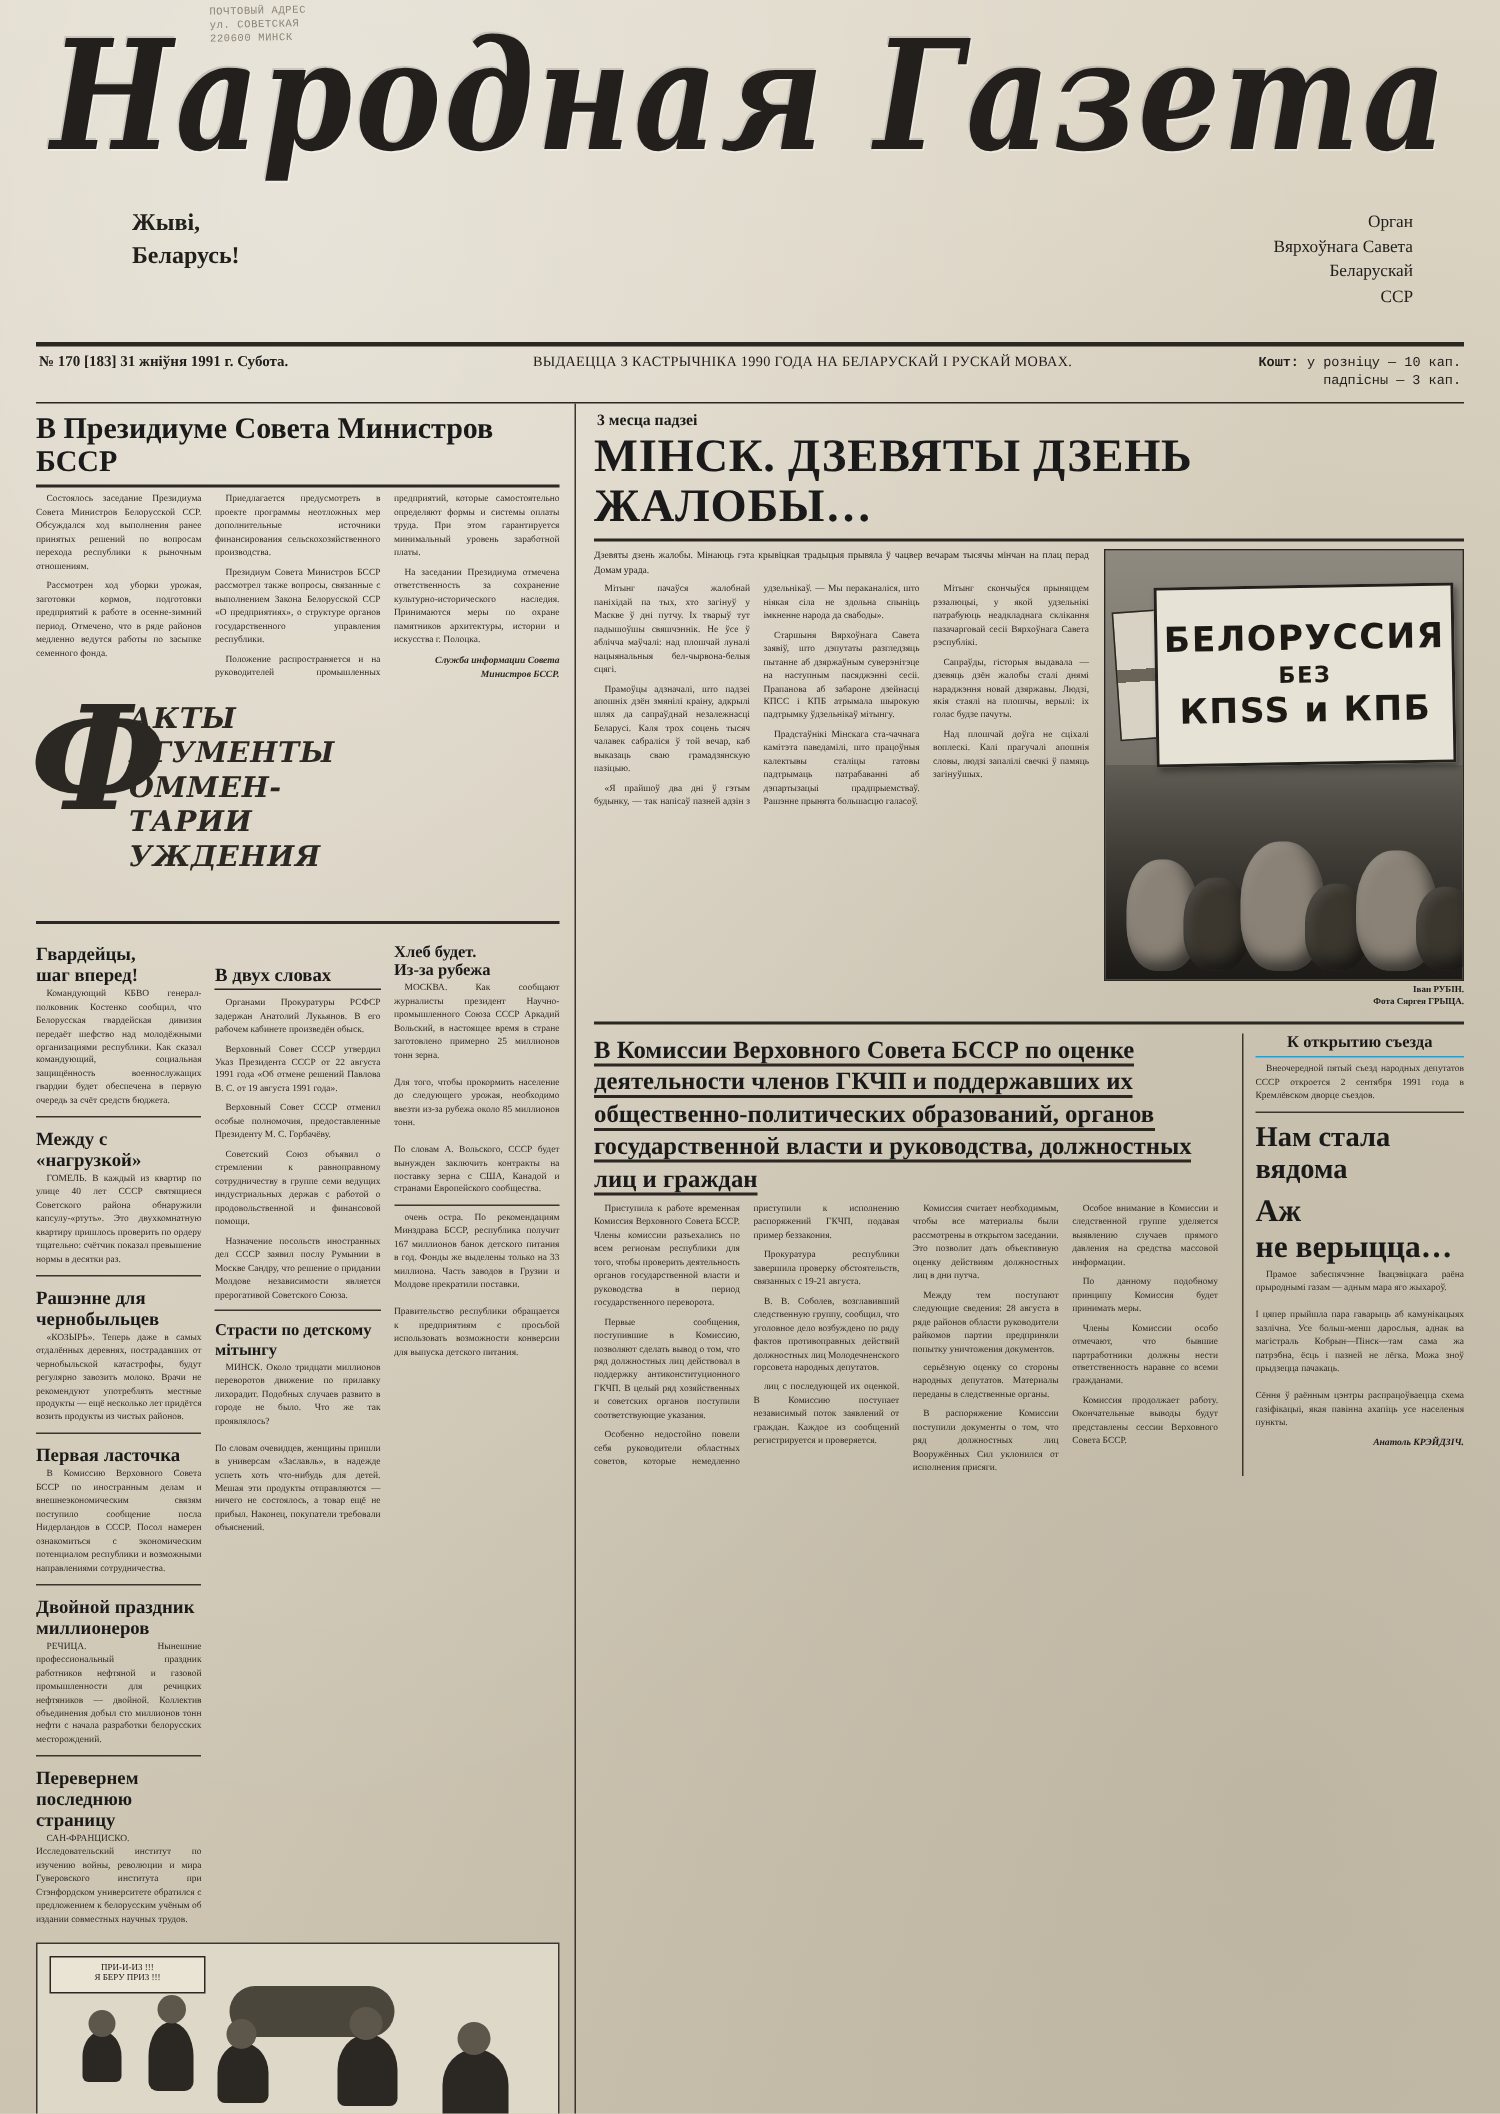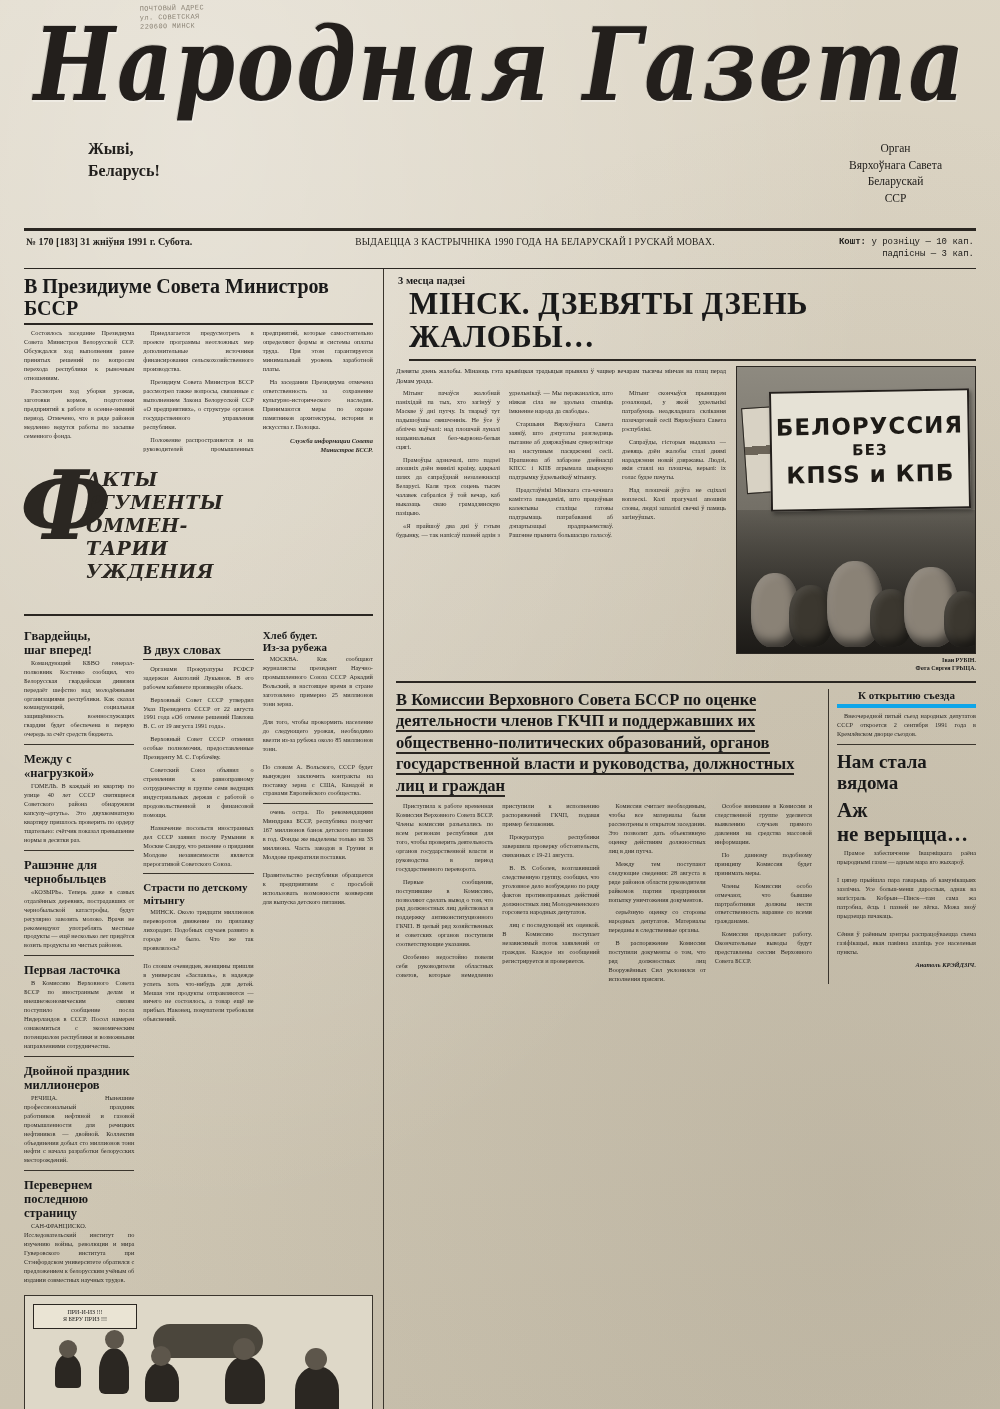--- a/index.html
+++ b/index.html
@@ -49,21 +49,21 @@
     text-shadow:1px 1px 0 rgba(255,255,255,.35), -1px -1px 0 rgba(0,0,0,.12);
     display:inline-block;
     transform:scaleY(1.18);
   }
   .slogan {
     position:absolute; left:88px; top:138px;
     font-size:16px; font-weight:bold; line-height:1.35; color:#22201d;
   }
   .organ {
     position:absolute; right:58px; top:140px;
-    font-size:11.5px; line-height:1.45; text-align:center; color:#22201d;
+    font-size:11.5px; line-height:1.45; text-align:right; color:#22201d;
   }
   .rule-thick { height:3px; background:#2b2722; margin:0 24px; }
   .rule-thin { height:1px; background:#2b2722; margin:2px 24px 0 24px; }
   .infobar {
     display:flex; justify-content:space-between; align-items:flex-start;
     padding:5px 26px 6px 26px; font-size:9.5px; color:#22201d;
   }
   .infobar .issue { font-weight:bold; font-size:10px; width:270px; }
   .infobar .center { text-align:center; flex:1; font-size:9.5px; letter-spacing:.2px; padding-top:1px;}
   .infobar .price { width:200px; text-align:right; font-size:9px; line-height:1.35;font-family:Liberation Mono, monospace;}
@@ -103,21 +103,21 @@
   }
   .fakty .lines div { white-space:nowrap; }
 
   .minihead { font-size:12.5px; font-weight:bold; line-height:1.12; margin:7px 0 2px 0; }
   .minihead.small { font-size:11px; }
   .colrule { border-top:1px solid #3a352d; margin:5px 0 4px 0; }
 
   
   .kicker { font-size:10.5px; font-weight:bold; margin:6px 0 2px 2px; }
   h1.big {
-    font-size:31px; font-weight:bold; letter-spacing:.5px; margin:0 0 5px 13px;
+    font-size:31px; font-weight:bold; letter-spacing:.5px; margin:0 0 5px 0;
     border-bottom:2px solid #2b2722; padding-bottom:6px; line-height:1.05;
   }
   .minsk-grid { display:flex; gap:10px; }
   .minsk-text { width:330px; }
   .lead { font-size:6.4px; line-height:1.45; text-align:justify; margin-bottom:4px;}
   .photo {
     position:relative; flex:1; height:288px; overflow:hidden;
     background:linear-gradient(180deg,#6e6a62 0%, #4a4640 60%, #33302b 100%);
     border:1px solid #2b2722;
   }
@@ -155,21 +155,21 @@
 
   
   .commission { margin-top:8px; border-top:2px solid #2b2722; padding-top:6px; }
   .commission h3 {
     margin:0 0 6px 0; font-size:16.5px; font-weight:bold; line-height:1.3;
   }
   .commission h3 .ul { border-bottom:2px solid #2b2722; display:inline; }
   .side-box {
     width:148px; border-left:1px solid #3a352d; padding-left:8px; margin-left:8px;
   }
-  .side-box h4 { margin:0 0 4px 0; font-size:11px; font-weight:bold; text-align:center; border-bottom:4px solid #0ea5e9; padding-bottom:3px;}
+  .side-box h4 { margin:0 0 4px 0; font-size:11px; font-weight:bold; text-align:center; border-bottom:1px solid #0ea5e9; padding-bottom:3px;}
   .side-box .hugeline { font-size:19px; font-weight:bold; line-height:1.12; margin:6px 0 3px 0;}
 
   
   .cartoon {
     position:relative; height:128px; margin:6px 0 4px 0; border:1px solid #3a352d;
     background:#ded8c8; overflow:hidden;
   }
   .cartoon .bubble {
     position:absolute; left:8px; top:8px; width:104px; padding:4px;
     border:1px solid #2b2722; background:#eae4d4; font-size:6px; line-height:1.25; text-align:center;

